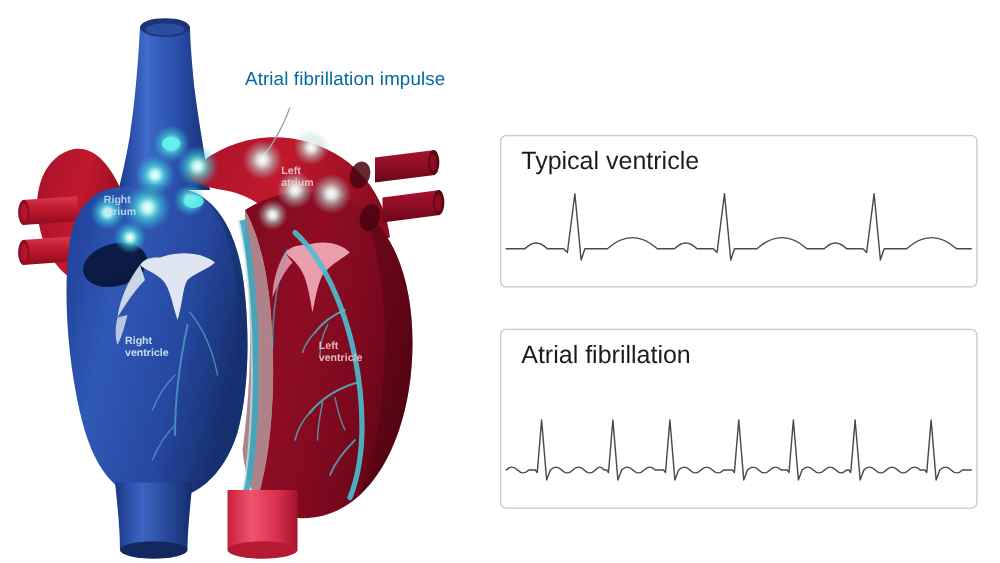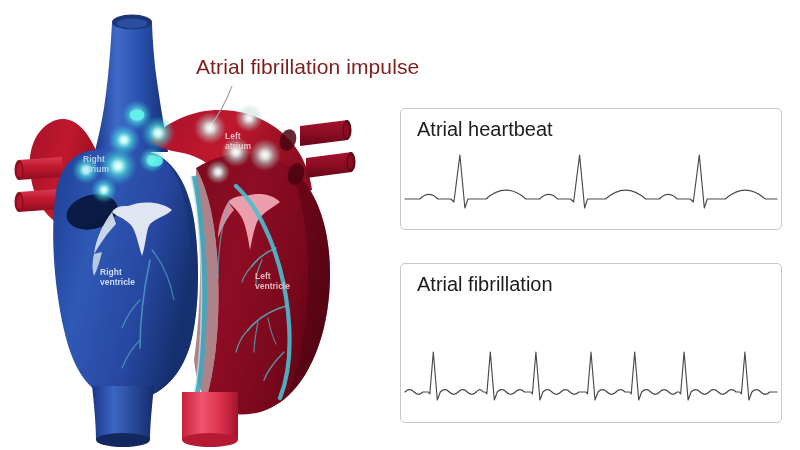--- a/index.html
+++ b/index.html
@@ -11,21 +11,21 @@
     position:relative;
   }
   #stage{position:relative;width:800px;height:450px;}
 
   
   #heart-figure{position:absolute;left:0;top:0;width:390px;height:450px;}
   #heart-svg{position:absolute;left:0;top:0;}
 
   #impulse-title{
     position:absolute;left:196px;top:55px;
-    font-size:21px;color:#7f1d1d;letter-spacing:.1px;
+    font-size:15px;color:#0369a1;letter-spacing:.1px;
     white-space:nowrap;
   }
 
   .organ-label{
     position:absolute;text-align:left;line-height:1.15;
     font-size:8.5px;font-weight:700;white-space:nowrap;
     pointer-events:none;
   }
   #label-right-atrium{left:83px;top:155px;width:54px;color:#bcd9ef;opacity:.92;}
   #label-left-atrium{left:225px;top:132px;width:54px;color:#f0c9cf;opacity:.92;}
@@ -34,21 +34,21 @@
 
   
   .ecg-panel{
     position:absolute;
     border:1px solid #c8c8c8;
     border-radius:5px;
     background:#ffffff;
     box-sizing:border-box;
   }
   #panel-typical{left:400px;top:108px;width:382px;height:122px;}
-  #panel-afib{left:400px;top:263px;width:382px;height:160px;}
+  #panel-afib{left:400px;top:263px;width:382px;height:144px;}
   .ecg-title{
     position:absolute;left:16px;top:9px;
     font-size:20px;color:#1d1d1d;white-space:nowrap;
   }
   .ecg-trace{position:absolute;left:0;bottom:8px;width:100%;}
 </style>
 </head>
 <body>
 
 <div id="stage">
@@ -268,21 +268,21 @@
       <div>ventricle</div>
     </div>
 
     <div class="organ-label" id="label-left-ventricle">
       <div>Left</div>
       <div>ventricle</div>
     </div>
   </div>
 
   <div class="ecg-panel" id="panel-typical">
-    <div class="ecg-title">Atrial heartbeat</div>
+    <div class="ecg-title">Typical ventricle</div>
     <svg class="ecg-trace" id="trace-typical" viewBox="0 0 380 78" height="78" preserveAspectRatio="none">
         <path d="M 4 56 L 18.9 56 Q 27.9 46.72 36.9 56 L 49.9 56 L 52.9 59 L 58.9 12 L 63.9 65 L 66.9 56 L 84.9 56 Q 104.9 38.2 124.9 56 L 138.6 56 Q 147.6 46.72 156.6 56 L 169.6 56 L 172.6 59 L 178.6 12 L 183.6 65 L 186.6 56 L 204.6 56 Q 224.6 38.2 244.6 56 L 258.3 56 Q 267.3 46.72 276.3 56 L 289.3 56 L 292.3 59 L 298.3 12 L 303.3 65 L 306.3 56 L 324.3 56 Q 344.3 38.2 364.3 56 L 376 56" fill="none" stroke="#4a4a4a" stroke-width="1.15" stroke-linejoin="round" stroke-linecap="round"></path>
       </svg>
   </div>
 
   <div class="ecg-panel" id="panel-afib">
     <div class="ecg-title">Atrial fibrillation</div>
     <svg class="ecg-trace" id="trace-afib" viewBox="0 0 380 72" height="72" preserveAspectRatio="none">
         <path d="M 4 50 Q 8.5 45.38 13 50 Q 17.5 54.62 22 50 L 27.300000000000004 50 L 28.800000000000004 52 L 32.300000000000004 10 L 36.300000000000004 58 L 39.300000000000004 50 Q 43.800000000000004 45.38 48.300000000000004 50 Q 52.800000000000004 54.62 57.300000000000004 50 Q 61.80000000000001 45.38 66.30000000000001 50 Q 70.80000000000001 54.62 75.30000000000001 50 Q 78.80000000000001 45.38 82.3 50 L 84.3 50 L 85.8 52 L 89.3 10 L 93.3 58 L 96.3 50 Q 100.8 45.38 105.3 50 Q 109.8 54.62 114.3 50 Q 118.8 45.38 123.3 50 L 129.9 50 L 131.4 52 L 134.9 10 L 138.9 58 L 141.9 50 Q 146.4 45.38 150.9 50 Q 155.4 54.62 159.9 50 Q 164.4 45.38 168.9 50 Q 173.4 54.62 177.9 50 L 185 50 L 186.5 52 L 190 10 L 194 58 L 197 50 Q 201.5 45.38 206 50 Q 210.5 54.62 215 50 Q 219.5 45.38 224 50 L 228.7 50 L 230.2 52 L 233.7 10 L 237.7 58 L 240.7 50 Q 245.2 45.38 249.7 50 Q 254.2 54.62 258.7 50 Q 263.2 45.38 267.7 50 Q 271.9 54.62 276.1 50 L 278.1 50 L 279.6 52 L 283.1 10 L 287.1 58 L 290.1 50 Q 294.6 45.38 299.1 50 Q 303.6 54.62 308.1 50 Q 312.6 45.38 317.1 50 Q 321.6 54.62 326.1 50 Q 330.6 45.38 335.1 50 L 338.90000000000003 50 L 340.40000000000003 52 L 343.90000000000003 10 L 347.90000000000003 58 L 350.90000000000003 50 Q 355.40000000000003 45.38 359.90000000000003 50 Q 364.40000000000003 54.62 368.90000000000003 50 L 376 50" fill="none" stroke="#4a4a4a" stroke-width="1.15" stroke-linejoin="round" stroke-linecap="round"></path>
       </svg>

